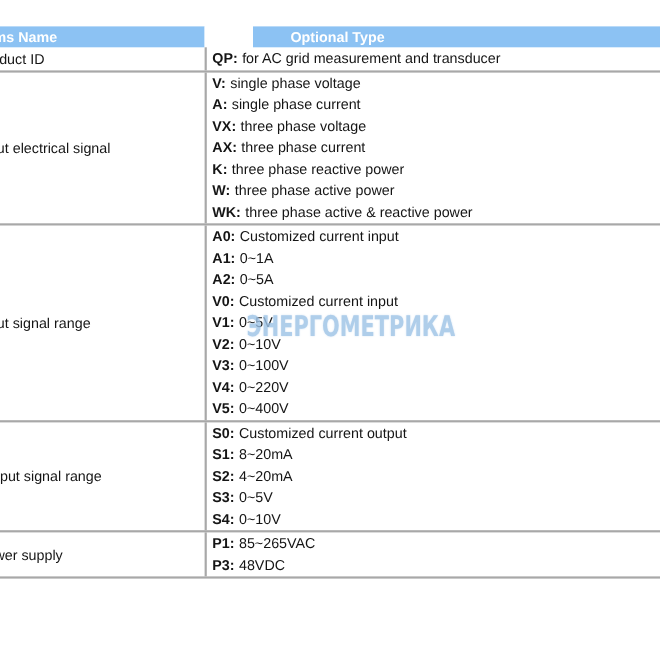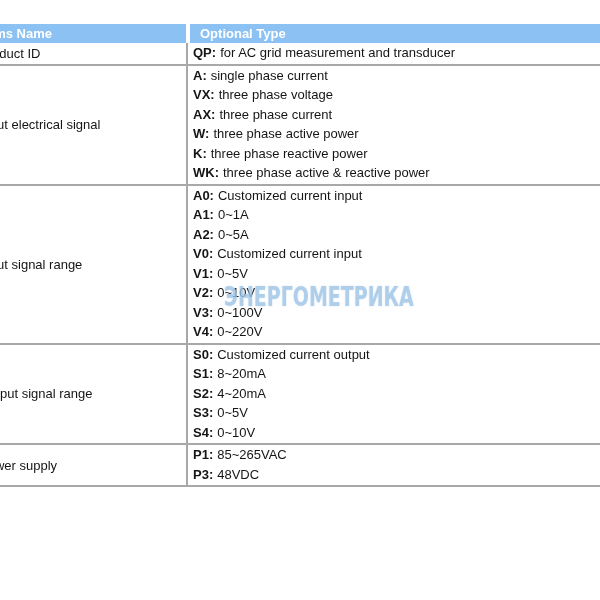--- a/index.html
+++ b/index.html
@@ -37,22 +37,23 @@
     overflow:hidden;
   }
   .hcell.left{
     width:211px;
     padding-left:4px;
     box-sizing:border-box;
   }
   .hgap{width:4px;background:#ffffff;}
   .hcell.right{
     flex:1;
-    padding-left:10px;
-    box-sizing:border-box;
+    padding-left:34px;
+    box-sizing:border-box;
+    margin-left:40px;
   }
   .section{
     display:flex;
     border-bottom:2px solid var(--divider);
   }
   .label-cell{
     width:211px;
     box-sizing:border-box;
     padding-left:4px;
     display:flex;
@@ -114,42 +115,45 @@
   </div>
 
 </div>
   </div>
 
   <div class="section">
     <div class="label-cell">
       <span class="label-text">Input electrical signal</span>
     </div>
     <div class="options-cell">
+  <div class="option-row">
+    <span class="code">V:</span><span class="desc">single phase voltage</span>
+  </div>
 
   <div class="option-row">
     <span class="code">A:</span><span class="desc">single phase current</span>
   </div>
 
   <div class="option-row">
     <span class="code">VX:</span><span class="desc">three phase voltage</span>
   </div>
 
   <div class="option-row">
     <span class="code">AX:</span><span class="desc">three phase current</span>
   </div>
 
   <div class="option-row">
+    <span class="code">K:</span><span class="desc">three phase reactive power</span>
+  </div>
+
+  <div class="option-row">
     <span class="code">W:</span><span class="desc">three phase active power</span>
   </div>
 
   <div class="option-row">
-    <span class="code">K:</span><span class="desc">three phase reactive power</span>
-  </div>
-
-  <div class="option-row">
     <span class="code">WK:</span><span class="desc">three phase active &amp; reactive power</span>
   </div>
 
 </div>
   </div>
 
   <div class="section">
     <div class="label-cell">
       <span class="label-text">Input signal range</span>
     </div>
@@ -179,20 +183,23 @@
   </div>
 
   <div class="option-row">
     <span class="code">V3:</span><span class="desc">0~100V</span>
   </div>
 
   <div class="option-row">
     <span class="code">V4:</span><span class="desc">0~220V</span>
   </div>
 
+  <div class="option-row">
+    <span class="code">V5:</span><span class="desc">0~400V</span>
+  </div>
 </div>
   </div>
 
   <div class="section">
     <div class="label-cell">
       <span class="label-text">Output signal range</span>
     </div>
     <div class="options-cell">
   <div class="option-row">
     <span class="code">S0:</span><span class="desc">Customized current output</span>

